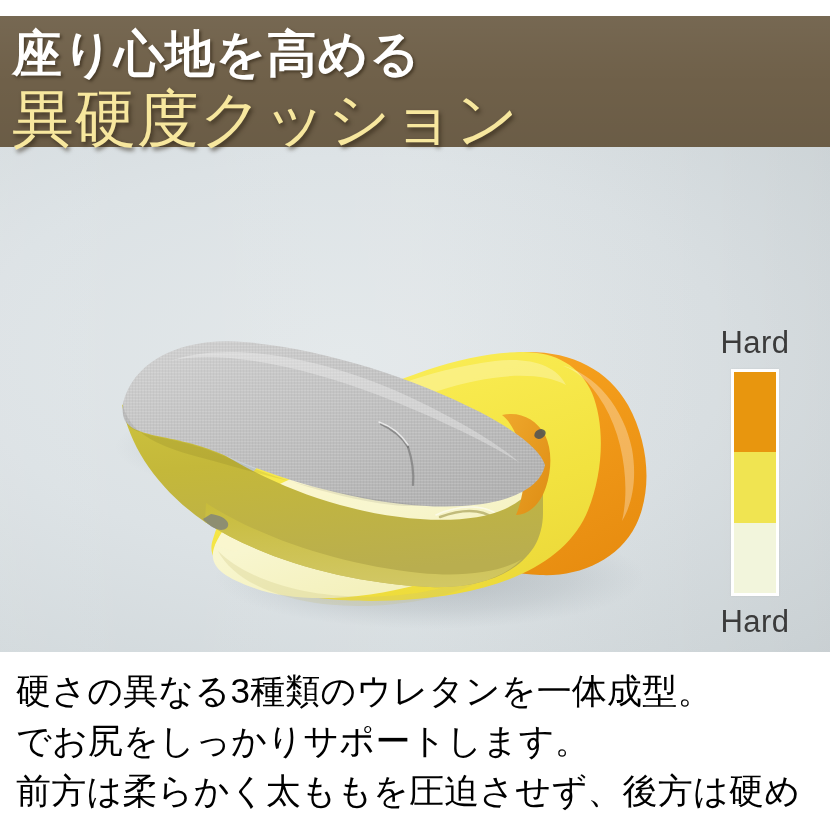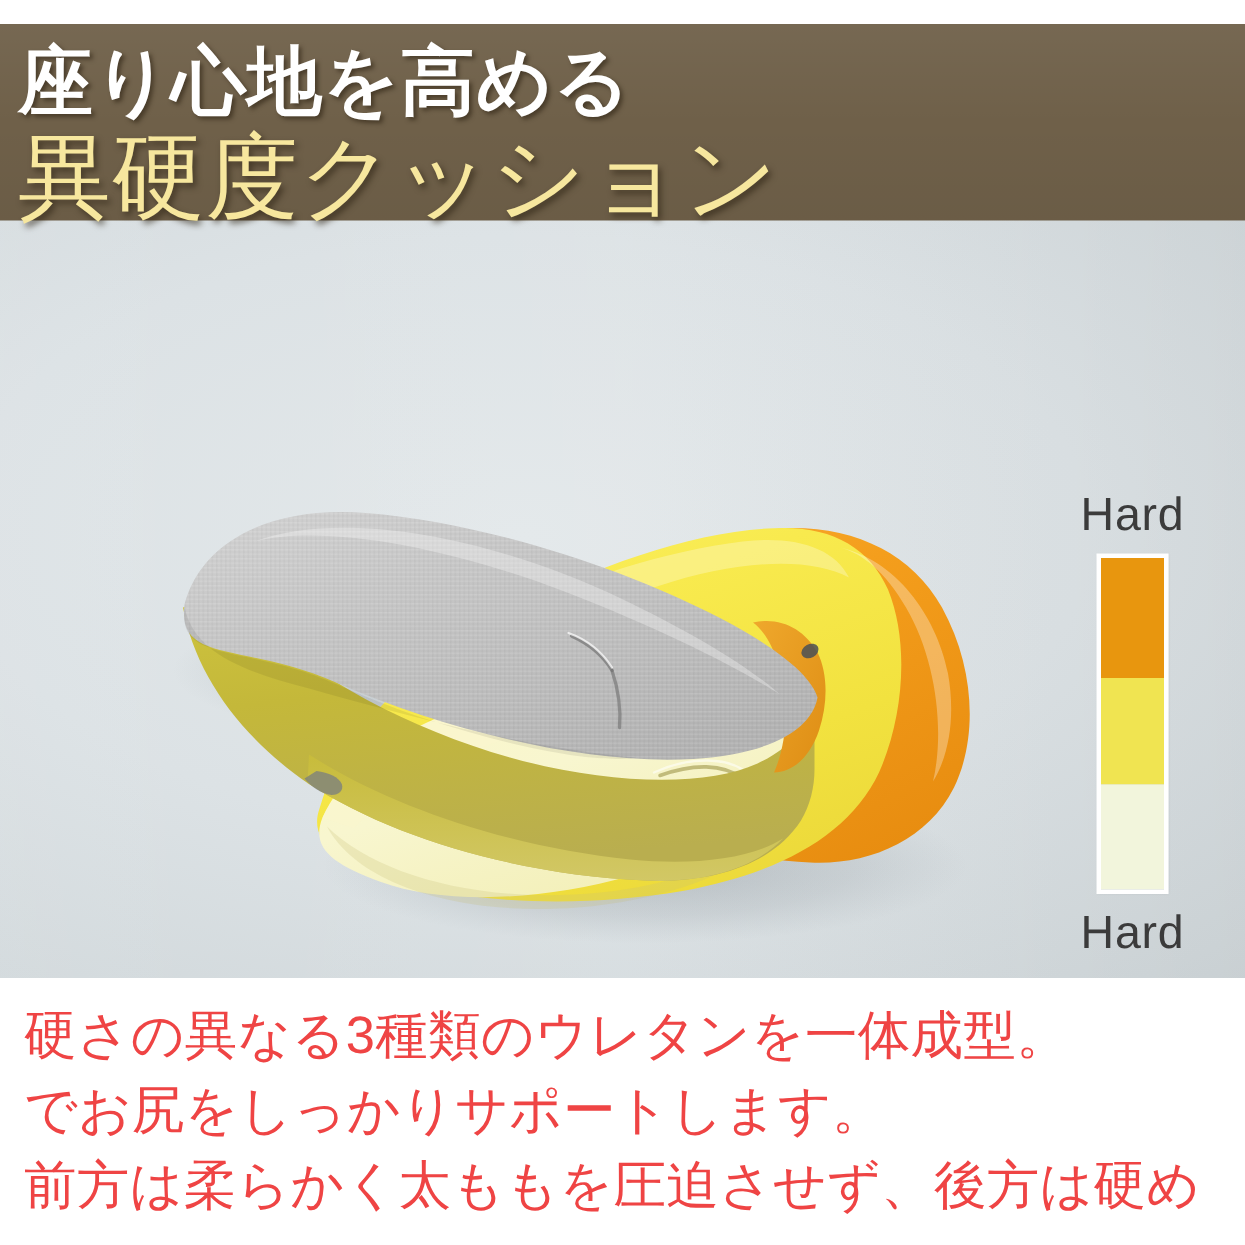--- a/index.html
+++ b/index.html
@@ -145,21 +145,21 @@
     left: 0;
     top: 652px;
     width: 830px;
     height: 178px;
     background: #ffffff;
     padding: 14px 16px 0 16px;
   }
   .caption-line {
     font-size: 35px;
     line-height: 50px;
-    color: #ef4444;
+    color: #000000;
     font-weight: 400;
     letter-spacing: 0.2px;
     white-space: nowrap;
   }
 </style>
 </head>
 <body>
 
 <div id="page">
 

